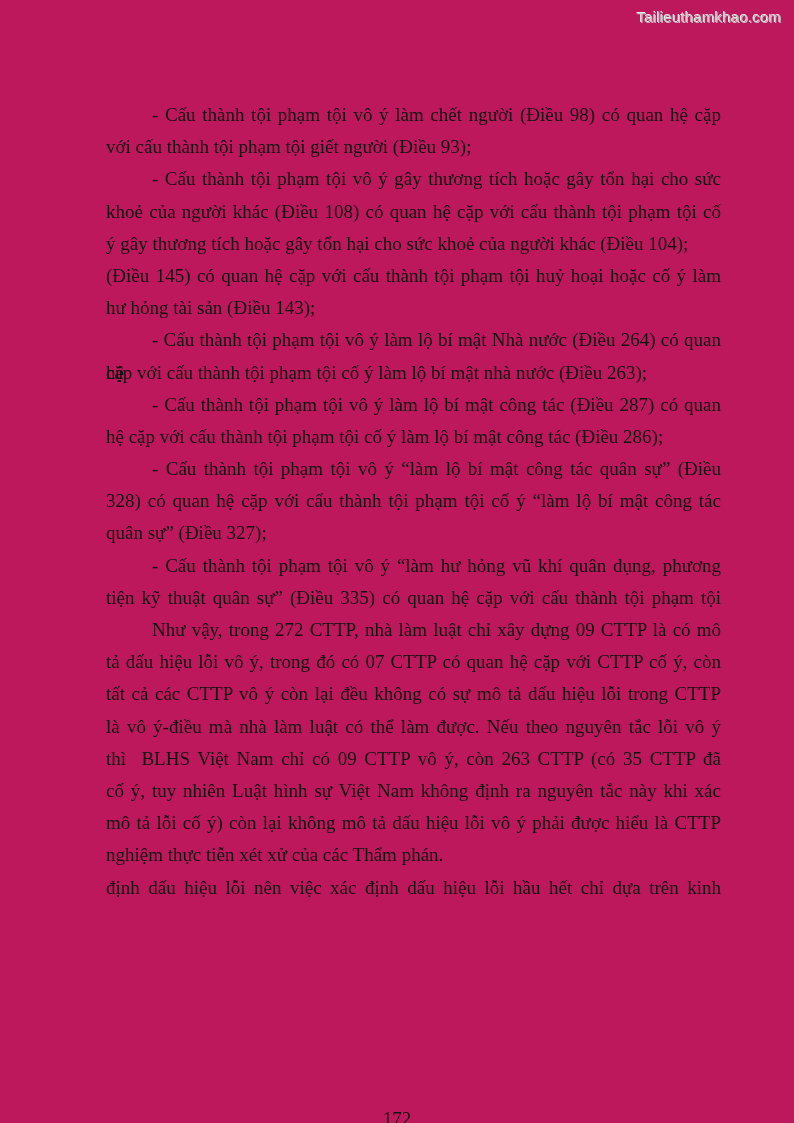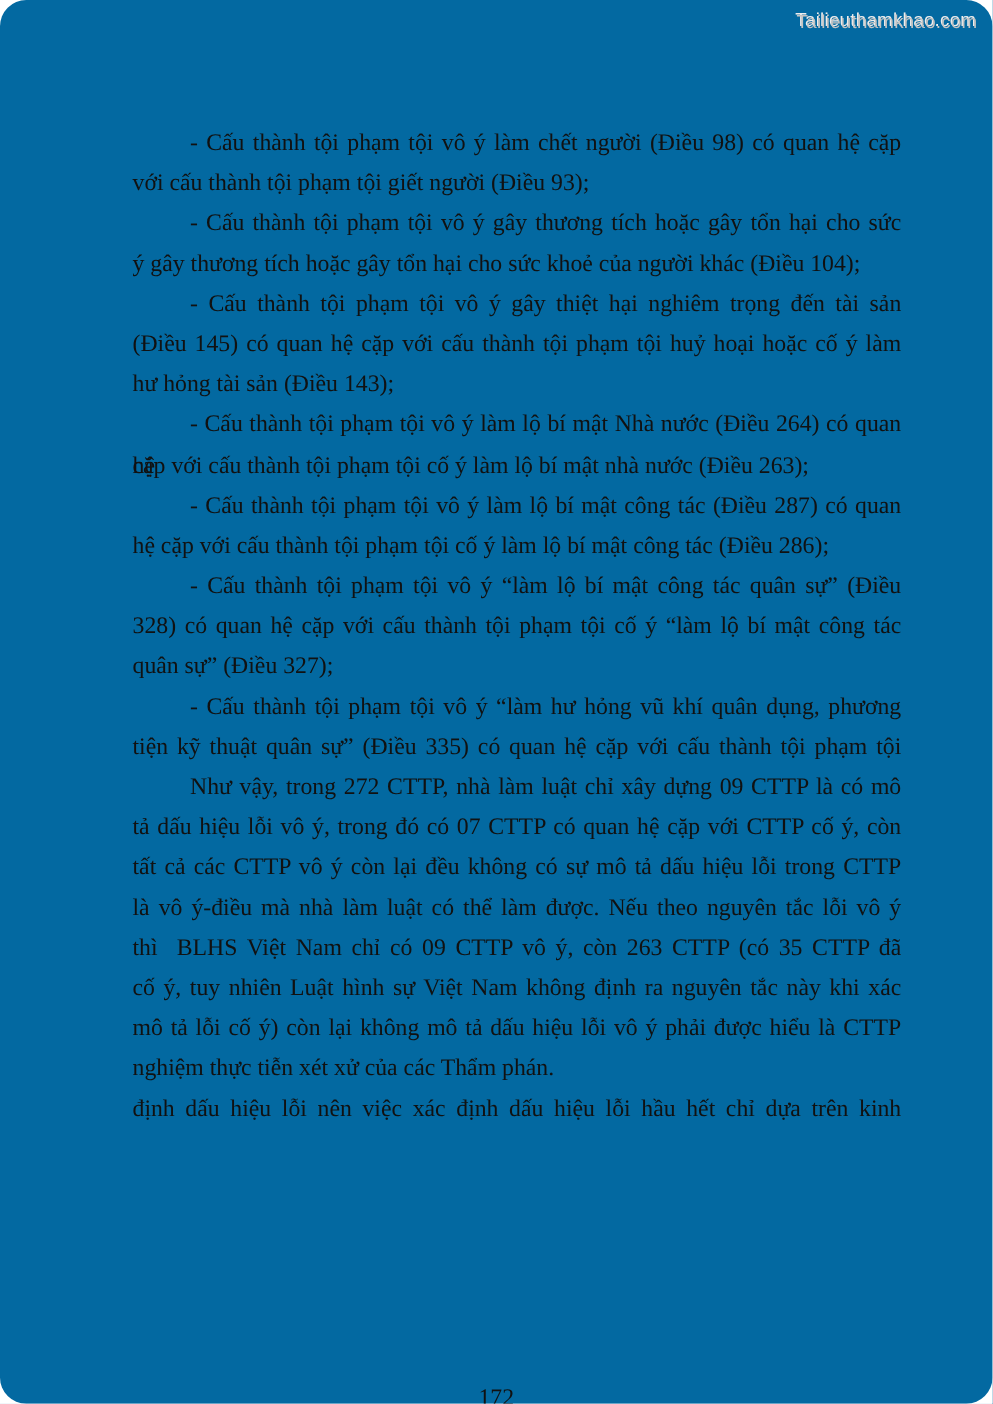--- a/index.html
+++ b/index.html
@@ -4,25 +4,24 @@
 <style>
   html, body {
     margin: 0;
     padding: 0;
     background: #ffffff;
   }
   .page {
     position: relative;
     width: 794px;
     height: 1123px;
-    background: #0369a1;
+    background: #be185d;
     overflow: hidden;
     font-family: "Liberation Serif", serif;
     color: #111111;
-    border-radius: 21px;
   }
   .watermark {
     position: absolute;
     top: 9px;
     right: 12px;
     font-family: "Liberation Sans", sans-serif;
     font-size: 15px;
     color: #c3c3c3;
     text-shadow: -1px -1px 0 #ededed;
     letter-spacing: 0.2px;
@@ -70,25 +69,25 @@
 
   <div class="content">
 
     <div class="paragraph">
       <div class="ln first">- Cấu thành tội phạm tội vô ý làm chết người (Điều 98) có quan hệ cặp</div>
       <div class="ln final">với cấu thành tội phạm tội giết người (Điều 93);</div>
     </div>
 
     <div class="paragraph">
       <div class="ln first">- Cấu thành tội phạm tội vô ý gây thương tích hoặc gây tổn hại cho sức</div>
+      <div class="ln">khoẻ của người khác (Điều 108) có quan hệ cặp với cấu thành tội phạm tội cố</div>
       <div class="ln final">ý gây thương tích hoặc gây tổn hại cho sức khoẻ của người khác (Điều 104);</div>
     </div>
 
     <div class="paragraph">
-      <div class="ln first">- Cấu thành tội phạm tội vô ý gây thiệt hại nghiêm trọng đến tài sản</div>
       <div class="ln">(Điều 145) có quan hệ cặp với cấu thành tội phạm tội huỷ hoại hoặc cố ý làm</div>
       <div class="ln final">hư hỏng tài sản (Điều 143);</div>
     </div>
 
     <div class="paragraph">
       <div class="ln first">- Cấu thành tội phạm tội vô ý làm lộ bí mật Nhà nước (Điều 264) có quan hệ</div>
       <div class="ln final">cặp với cấu thành tội phạm tội cố ý làm lộ bí mật nhà nước (Điều 263);</div>
     </div>
 
     <div class="paragraph">

